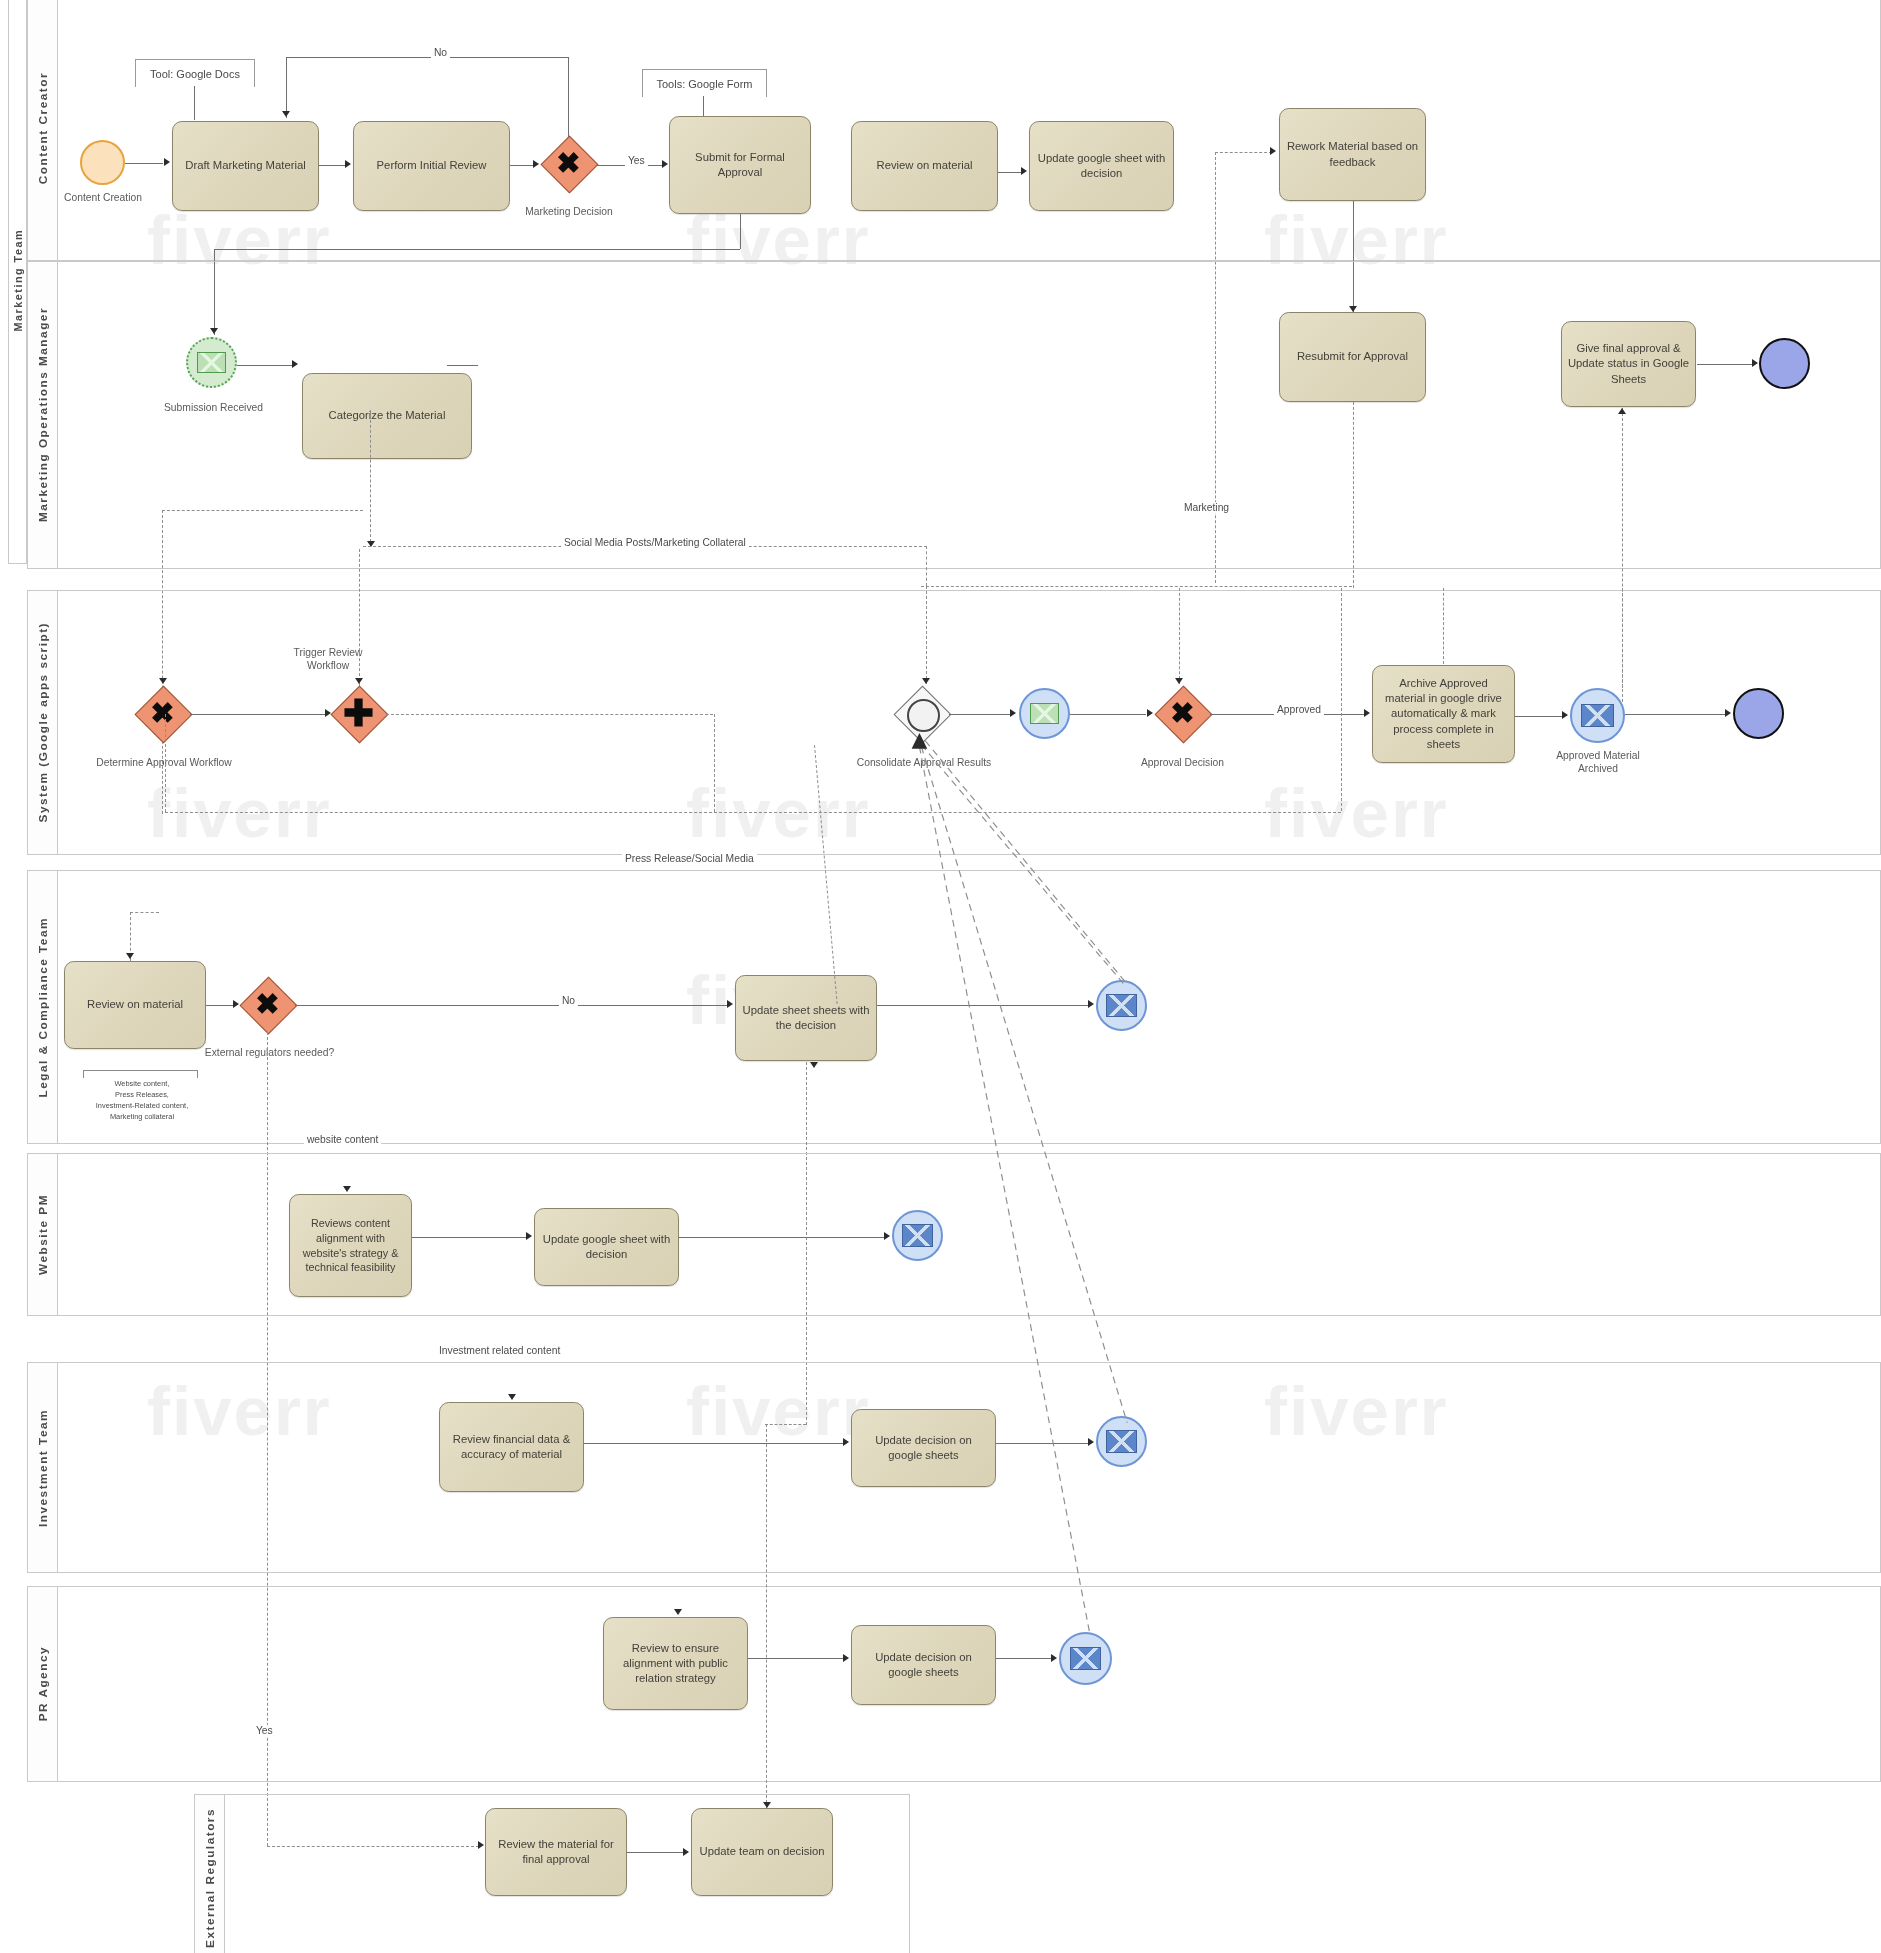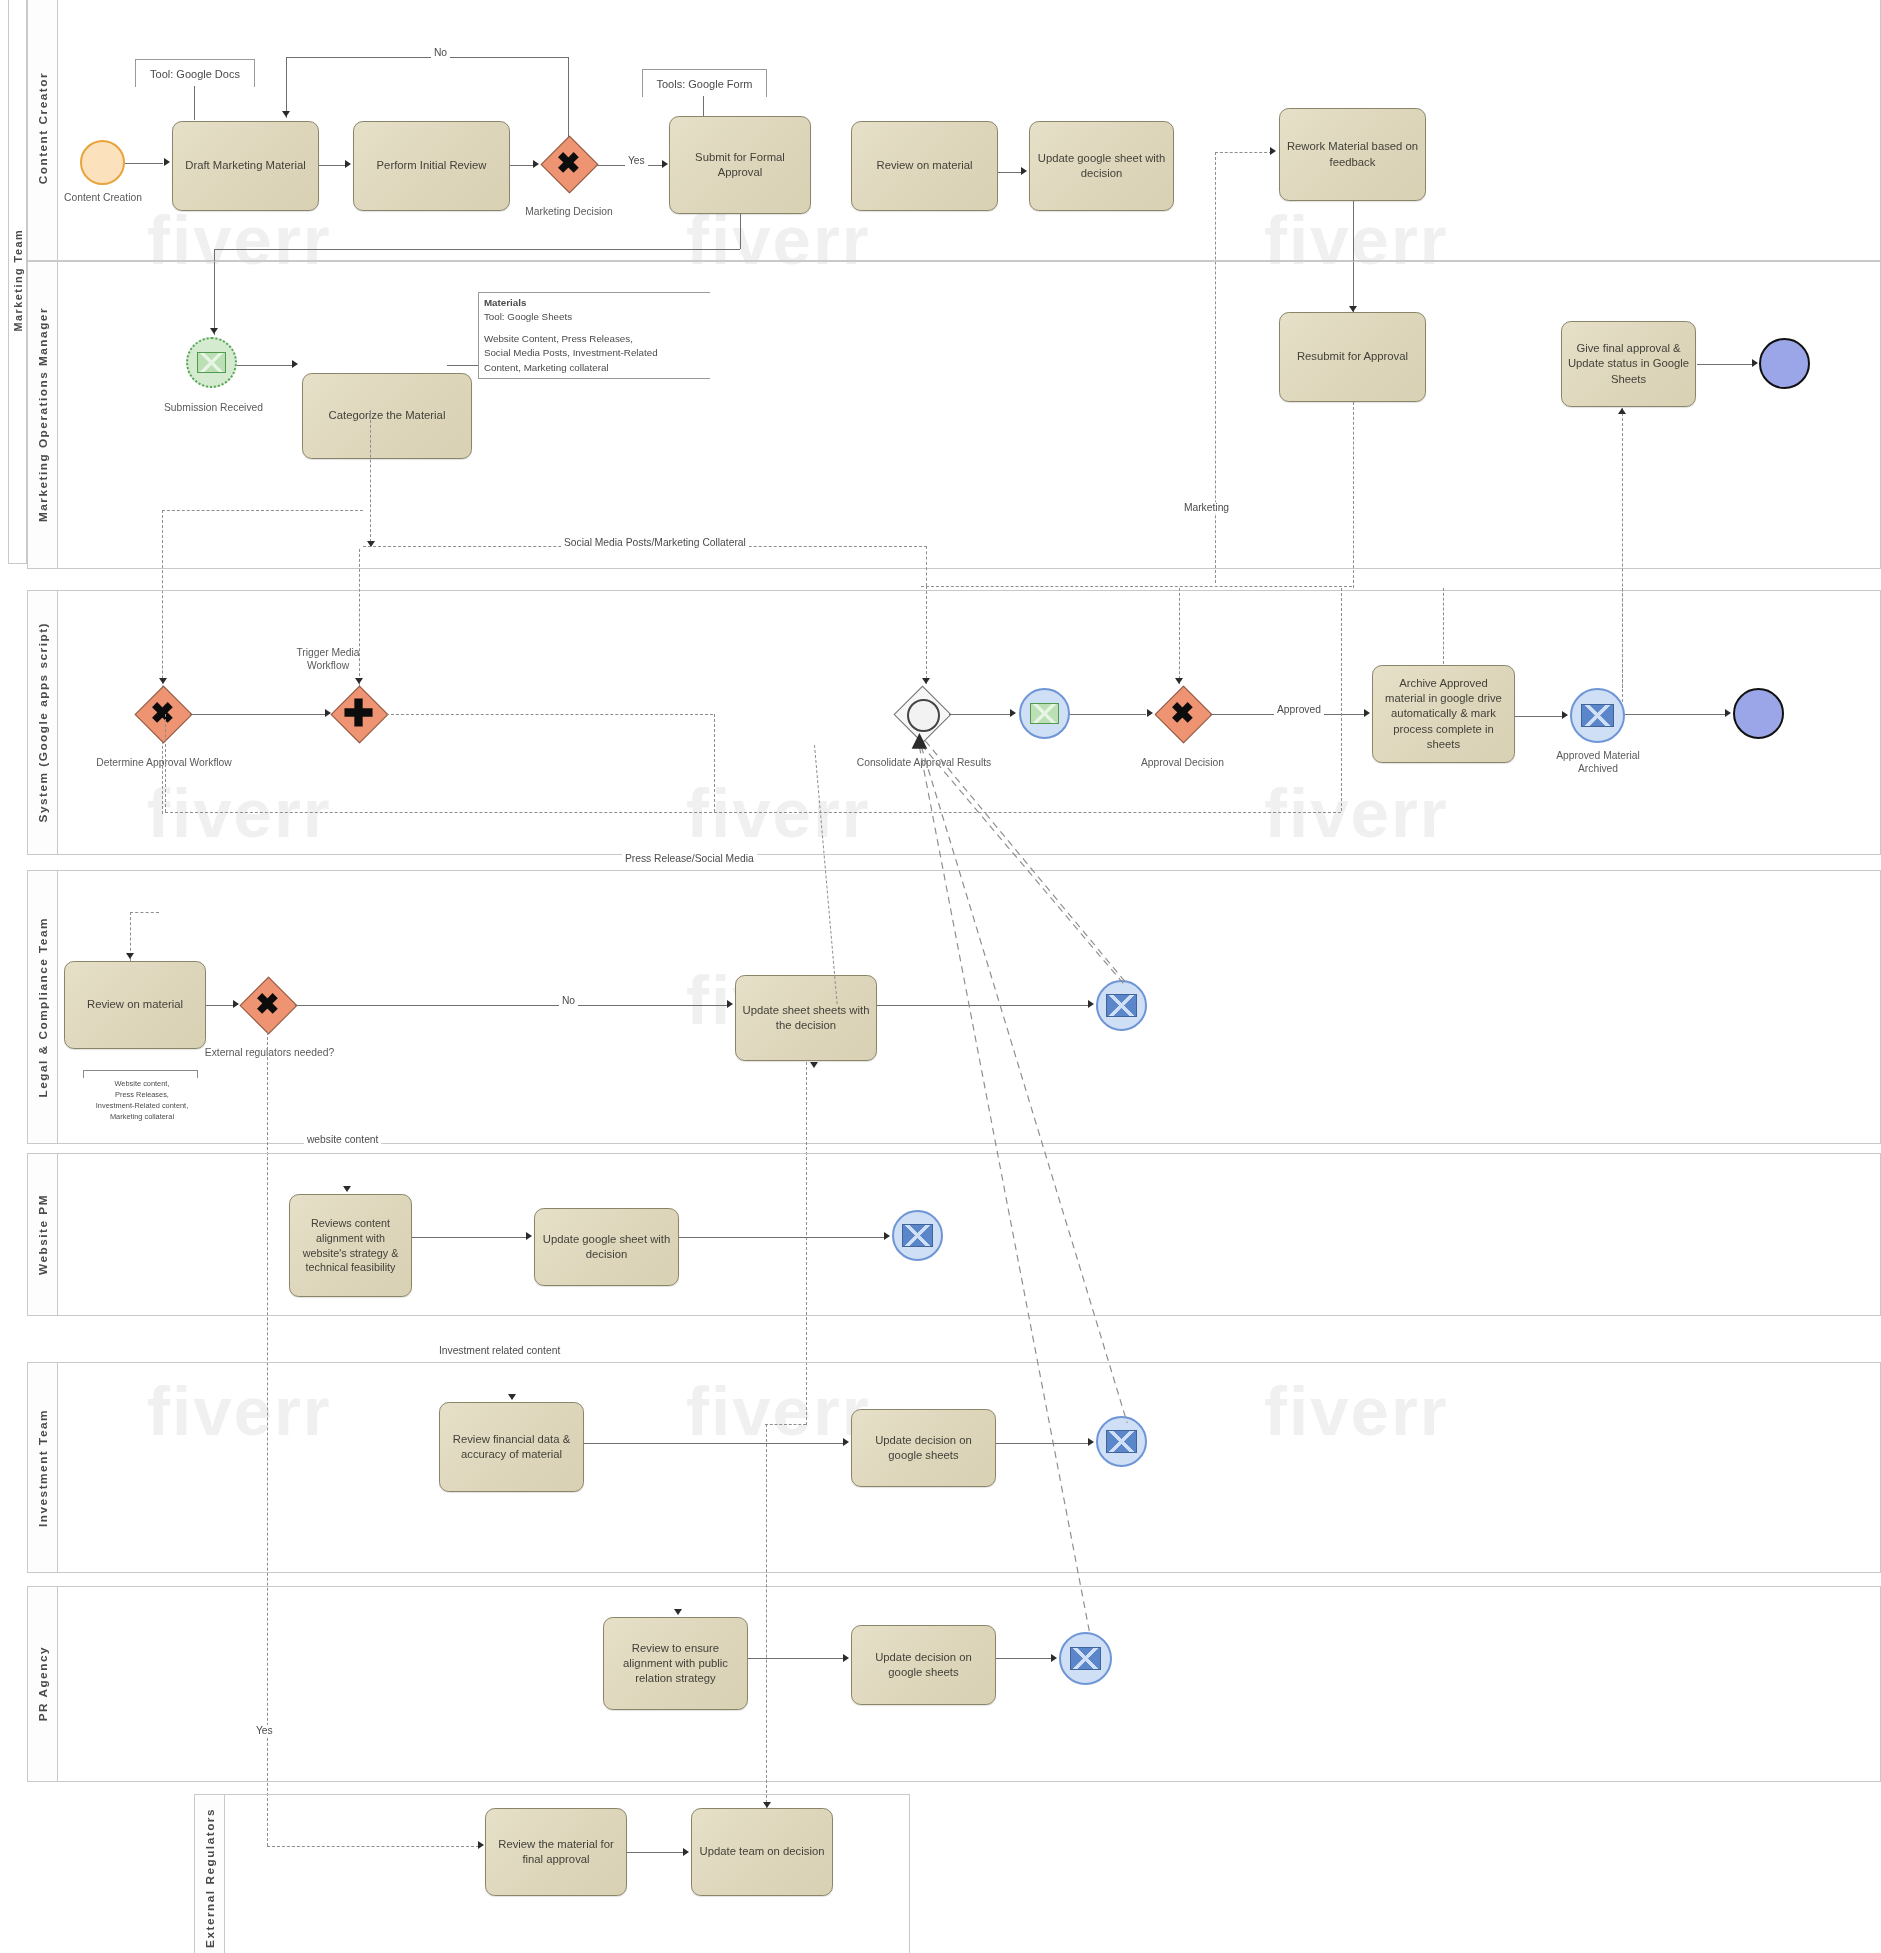--- a/index.html
+++ b/index.html
@@ -191,28 +191,20 @@
   <div class="ev-label" style="left:145px;top:402px;width:137px;">
     <span>Submission Received</span>
   </div>
 
   <div class="task" style="left:302px;top:337px;width:170px;height:86px;margin-top:36px;">
     <span>Categorize the Material</span>
   </div>
   <div class="ln h" style="left:237px;top:365px;width:55px;"></div>
     <div class="ar r" style="left:292px;top:360px;"></div>
 
-  <div class="anno b" style="left:478px;top:292px;width:221px;">
-    <div class="hd">Materials</div>
-    <div>Tool: Google Sheets</div>
-    <div style="height:7.8px"></div>
-    <div>Website Content, Press Releases,</div>
-    <div>Social Media Posts, Investment-Related</div>
-    <div>Content, Marketing collateral</div>
-  </div>
   <div class="ln h" style="left:447px;top:365px;width:31px;"></div>
 
   <div class="task" style="left:1279px;top:312px;width:147px;height:90px;">
     <span>Resubmit for Approval</span>
   </div>
   <div class="task" style="left:1561px;top:321px;width:135px;height:86px;">
     <span>Give final approval &amp; Update status in Google Sheets</span>
   </div>
   <div class="ev end" style="left:1759px;top:338px;width:51px;height:51px;"></div>
   <div class="ln h" style="left:1697px;top:364px;width:55px;"></div>
@@ -247,21 +239,21 @@
   </div>
   <div class="gw-label" style="left:76px;top:757px;width:176px;">
     <span>Determine Approval Workflow</span>
   </div>
 
   <div class="gw plus" style="left:331px;top:686px;">
     <div class="dia"></div>
       <div class="mark">✚</div>
   </div>
   <div class="gw-label" style="left:284px;top:647px;width:88px;">
-    <span>Trigger Media Workflow</span>
+    <span>Trigger Review Workflow</span>
   </div>
   <div class="ln h" style="left:190px;top:714px;width:135px;"></div>
     <div class="ar r" style="left:325px;top:709px;"></div>
 
   <div class="gw complex" style="left:894px;top:686px;">
     <div class="dia"></div>
       <div class="circ"></div>
   </div>
   <div class="gw-label" style="left:831px;top:757px;width:186px;">
     <span>Consolidate Approval Results</span>

